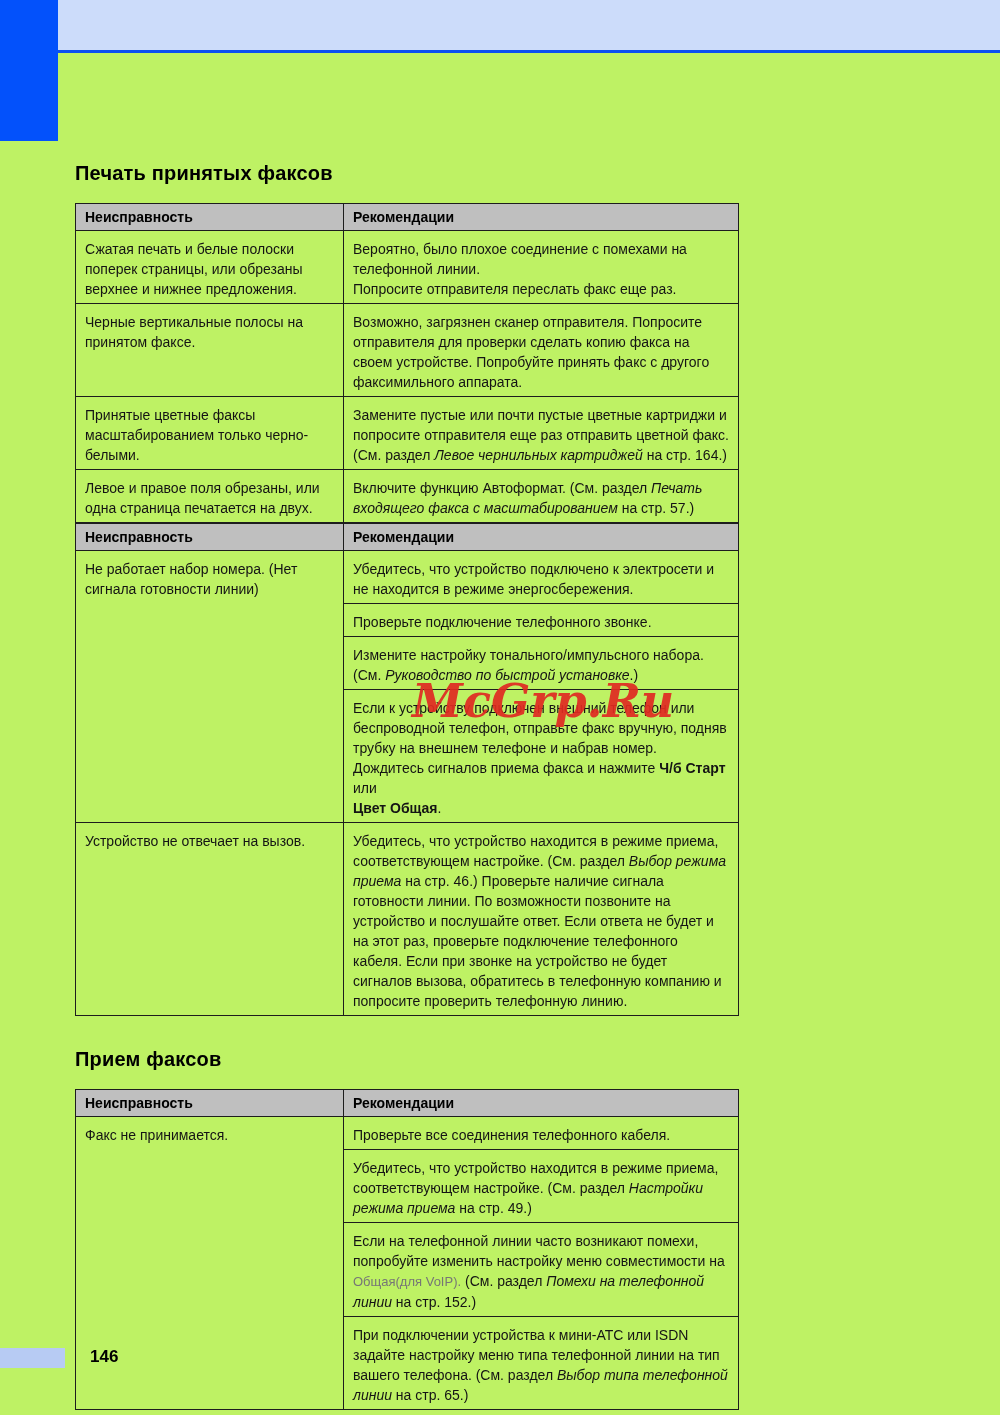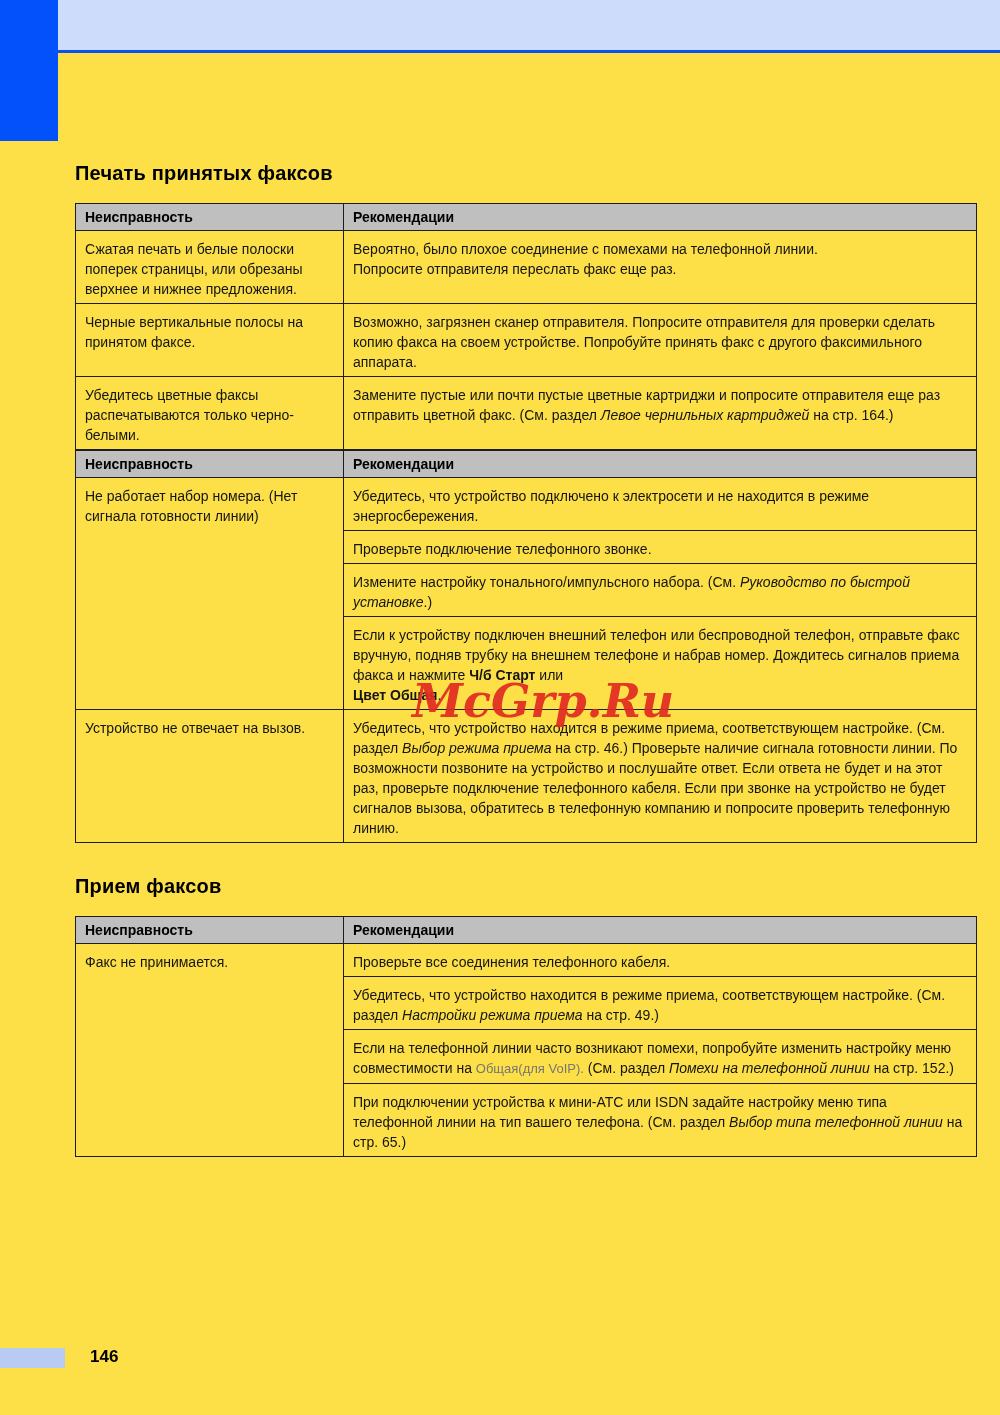--- a/index.html
+++ b/index.html
@@ -1,29 +1,29 @@
 <!DOCTYPE html>
 <html><head>
 <meta charset="utf-8">
 <style>
   html,body{margin:0;padding:0;background:#ffffff;}
-  .page{position:relative;width:1000px;height:1415px;background:#fde047;overflow:hidden;
+  .page{position:relative;width:1000px;height:1415px;background:#bef264;overflow:hidden;
         font-family:"Liberation Sans","DejaVu Sans",sans-serif;color:#121212;}
 
   
   .top-band{position:absolute;left:0;top:0;width:1000px;height:50px;background:#ccdcfa;
             border-bottom:3px solid #0b50f0;}
   .side-tab{position:absolute;left:0;top:0;width:58px;height:141px;background:#0351fb;}
 
   
   main{position:absolute;left:75px;top:160px;width:830px;}
   .section-title{font-size:20px;line-height:26px;font-weight:bold;color:#000;margin:0 0 17px 0;letter-spacing:0.2px;}
   section + section .section-title{margin-top:30px;}
 
-  table.tbl{border-collapse:collapse;width:902px;table-layout:fixed;}
+  table.tbl{border-collapse:collapse;width:664px;table-layout:fixed;}
   .tbl th,.tbl td{border:1.5px solid #1d1d1d;vertical-align:top;text-align:left;}
   .tbl th{background:#bfbfbf;font-size:14px;line-height:20px;padding:3px 9px;font-weight:bold;color:#000;}
   .tbl th.col-problem{width:249px;}
   .tbl td{font-size:14px;line-height:20px;padding:8px 9px 4px 9px;white-space:pre-wrap;color:#141414;}
 
   .seg-i{font-style:italic;}
   .seg-b{font-weight:bold;}
   .seg-m{font-family:Liberation Sans, sans-serif;color:#767676;font-size:13px;}
 
   
@@ -56,22 +56,26 @@
             <tr>
               <td rowspan="1">Сжатая печать и белые полоски поперек страницы, или обрезаны верхнее и нижнее предложения.</td>
               <td><span>Вероятно, было плохое соединение с помехами на телефонной линии.
 Попросите отправителя переслать факс еще раз.</span></td>
             </tr>
             <tr>
               <td rowspan="1">Черные вертикальные полосы на принятом факсе.</td>
               <td><span>Возможно, загрязнен сканер отправителя. Попросите отправителя для проверки сделать копию факса на своем устройстве. Попробуйте принять факс с другого факсимильного аппарата.</span></td>
             </tr>
             <tr>
-              <td rowspan="1">Убедитесь цветные факсы распечатываются только черно-белыми.</td>
+              <td rowspan="1">Принятые цветные факсы масштабированием только черно-белыми.</td>
               <td><span>Замените пустые или почти пустые цветные картриджи и попросите отправителя еще раз отправить цветной факс. (См. раздел </span><span class="seg-i">Левое чернильных картриджей</span><span> на стр. 164.)</span></td>
+            </tr>
+            <tr>
+              <td rowspan="1">Левое и правое поля обрезаны, или одна страница печатается на двух.</td>
+              <td><span>Включите функцию Автоформат. (См. раздел </span><span class="seg-i">Печать входящего факса с масштабированием</span><span> на стр. 57.)</span></td>
             </tr>
           </tbody>
         </table>
       </section>
       <section>
         <table class="tbl">
           <thead>
             <tr>
               <th class="col-problem">Неисправность</th>
               <th class="col-reco">Рекомендации</th>

